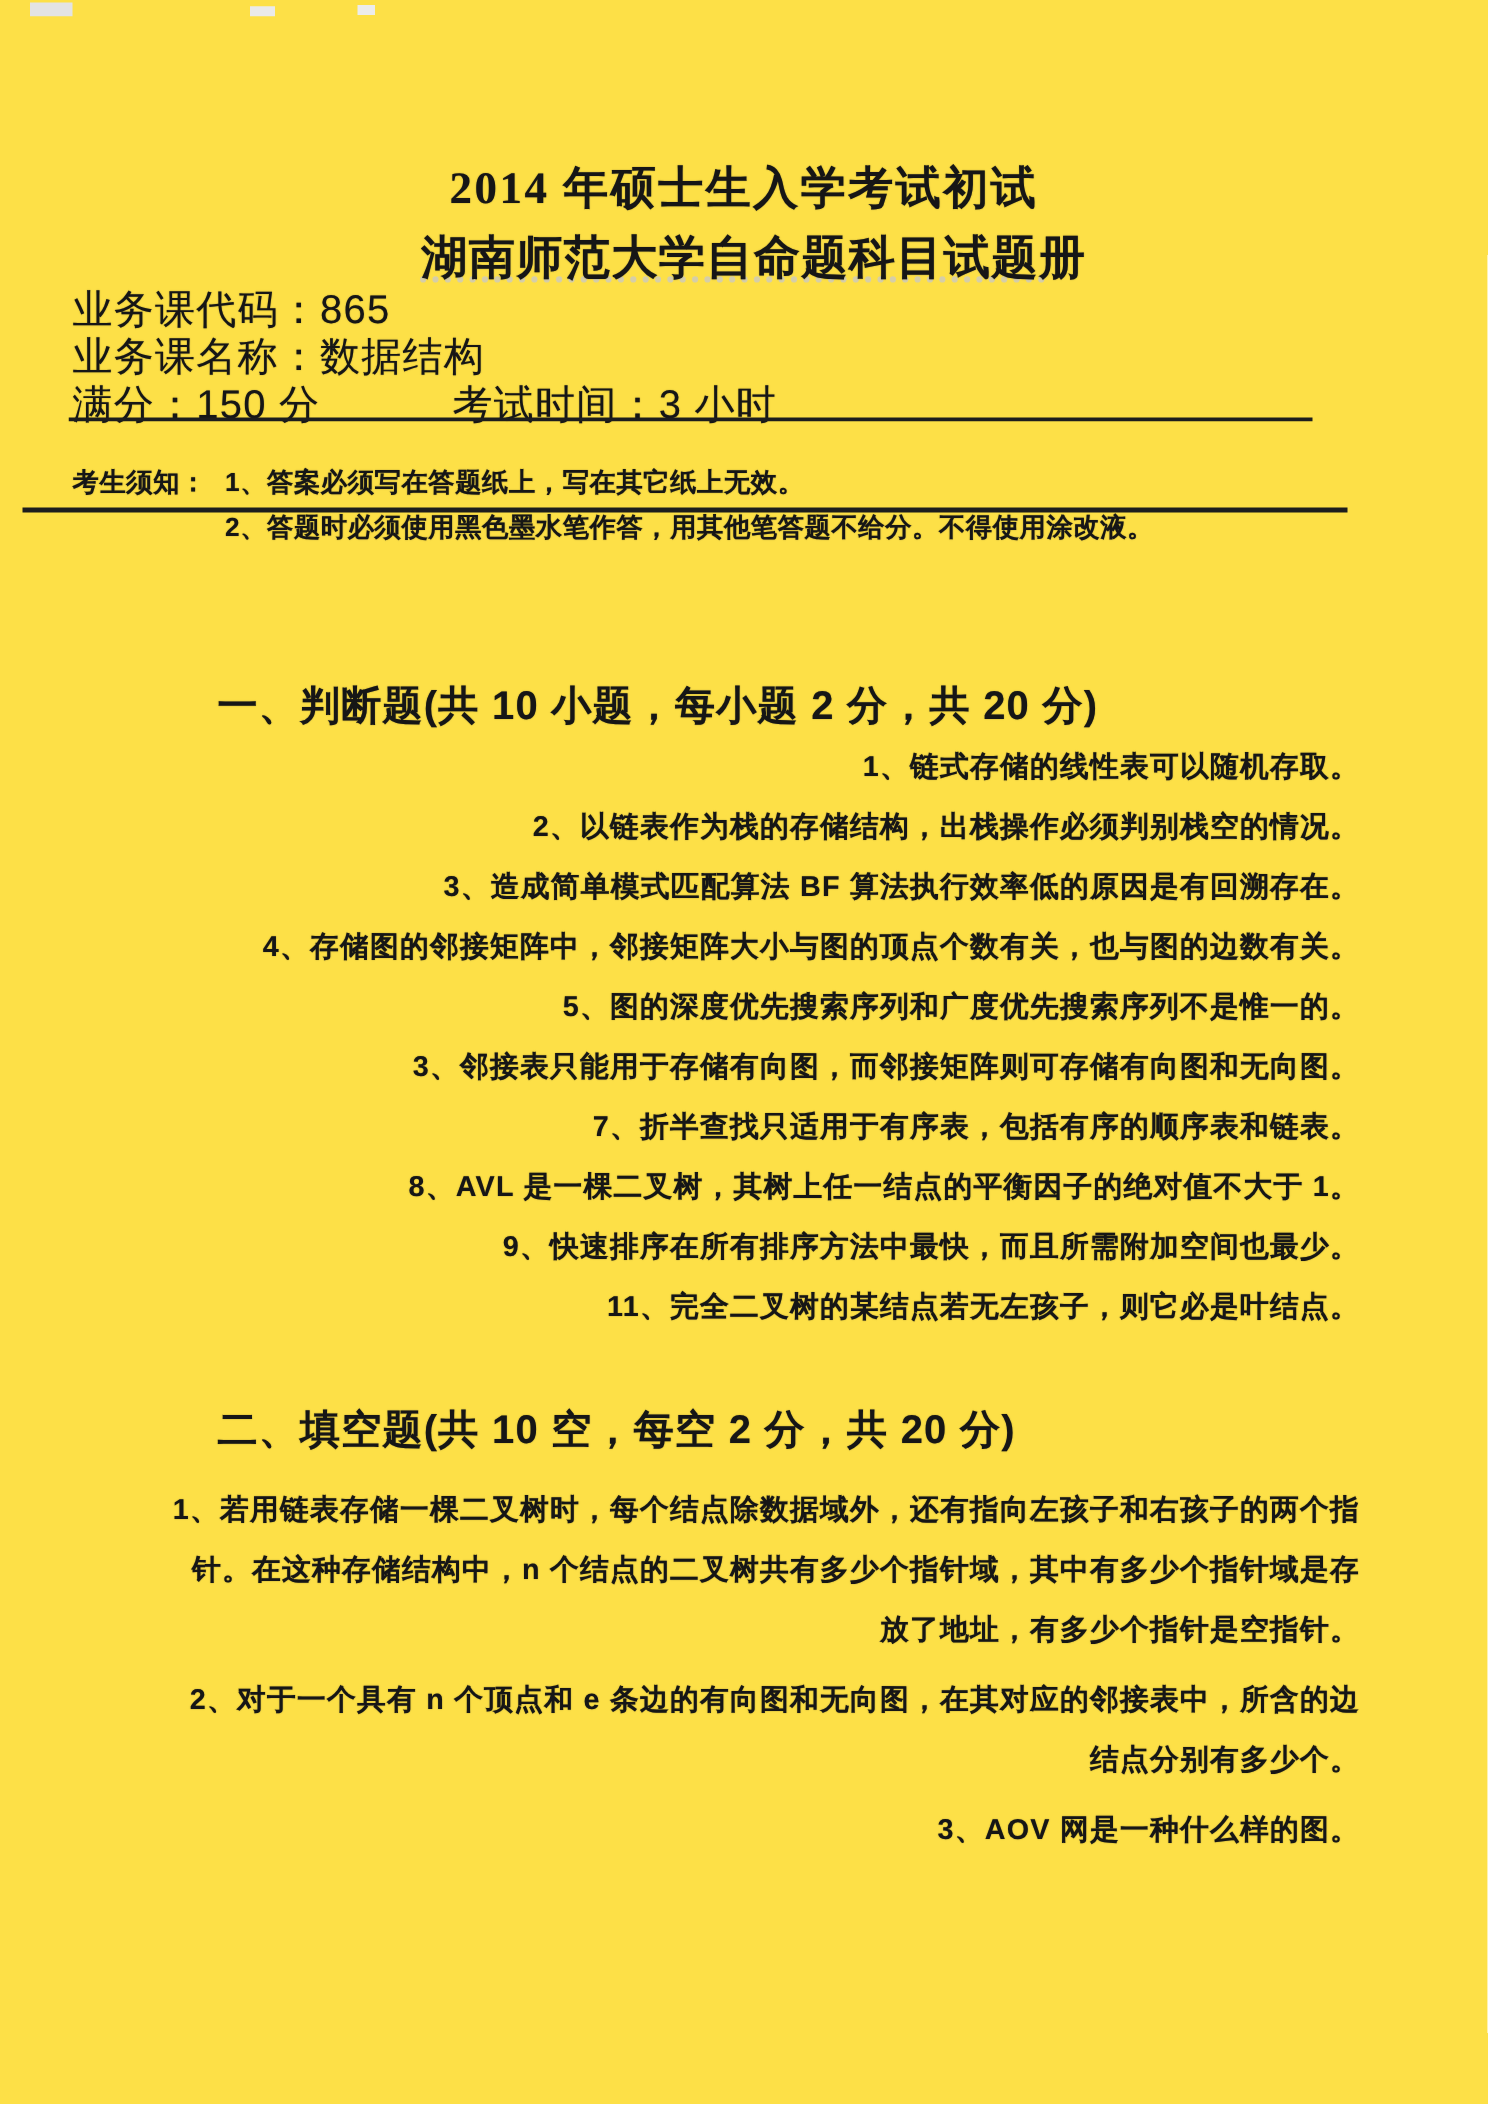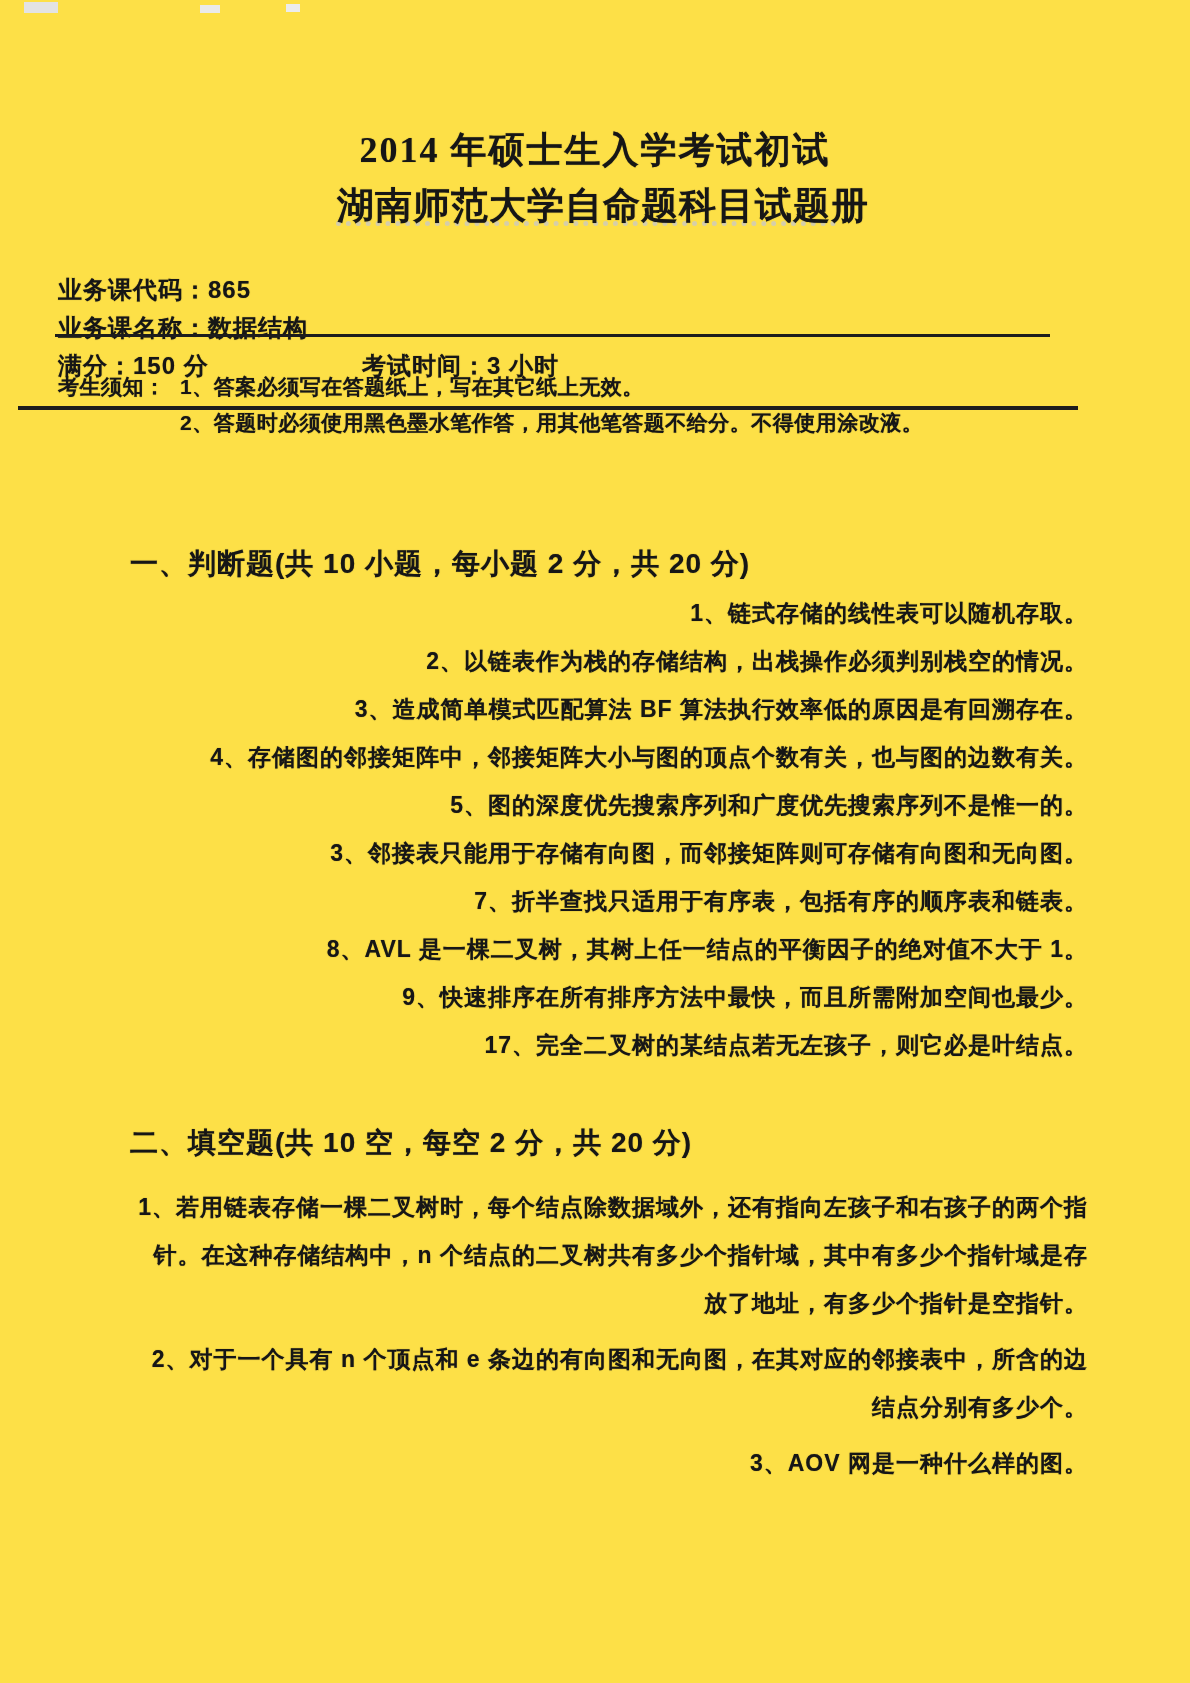--- a/index.html
+++ b/index.html
@@ -51,24 +51,23 @@
     opacity: 0.75;
   }
   .smudge1 { position: absolute; top: 2px; left: 24px; width: 34px; height: 11px; background: #e3e3e3; }
   .smudge2 { position: absolute; top: 5px; left: 200px; width: 20px; height: 8px; background: #eaeaea; }
   .smudge3 { position: absolute; top: 4px; left: 286px; width: 14px; height: 8px; background: #ececec; }
   
   .info {
     position: absolute;
     left: 58px;
     top: 232px;
-    font-size: 24px;
-    font-weight: 700;
+    font-size: 32px;
+    font-weight: 400;
     letter-spacing: 1px;
-    margin-top: 43px;
   }
   .info-row { height: 38px; line-height: 30px; white-space: nowrap; }
   .info-row .pair-left { display: inline-block; width: 304px; }
   
   .rule1 {
     position: absolute;
     top: 334px;
     left: 55px;
     width: 995px;
     height: 3px;
@@ -97,25 +96,26 @@
   .notice-indent { padding-left: 122px; }
   
   .section {
     position: absolute;
     left: 130px;
     width: 958px;
   }
   .section-one { top: 549px; }
   .section-two { top: 1128px; }
   .section-heading {
-    font-size: 28px;
+    font-size: 32px;
     font-weight: 700;
     letter-spacing: 1px;
     height: 30px;
     line-height: 30px;
+    margin-left: 44px;
   }
   .section-one .section-heading { margin-bottom: 21px; }
   .section-two .section-heading { margin-bottom: 25px; }
   .q {
     font-size: 23px;
     font-weight: 600;
     letter-spacing: 1px;
     text-align: right;
   }
   .section-one .q {
@@ -173,21 +173,21 @@
     <div class="section-heading">一、判断题(共 10 小题，每小题 2 分，共 20 分)</div>
     <div class="q">1、链式存储的线性表可以随机存取。</div>
     <div class="q">2、以链表作为栈的存储结构，出栈操作必须判别栈空的情况。</div>
     <div class="q">3、造成简单模式匹配算法 BF 算法执行效率低的原因是有回溯存在。</div>
     <div class="q">4、存储图的邻接矩阵中，邻接矩阵大小与图的顶点个数有关，也与图的边数有关。</div>
     <div class="q">5、图的深度优先搜索序列和广度优先搜索序列不是惟一的。</div>
     <div class="q">3、邻接表只能用于存储有向图，而邻接矩阵则可存储有向图和无向图。</div>
     <div class="q">7、折半查找只适用于有序表，包括有序的顺序表和链表。</div>
     <div class="q">8、AVL 是一棵二叉树，其树上任一结点的平衡因子的绝对值不大于 1。</div>
     <div class="q">9、快速排序在所有排序方法中最快，而且所需附加空间也最少。</div>
-    <div class="q">17、完全二叉树的某结点若无左孩子，则它必是叶结点。</div>
+    <div class="q">11、完全二叉树的某结点若无左孩子，则它必是叶结点。</div>
   </div>
 
   <div class="section section-two">
     <div class="section-heading">二、填空题(共 10 空，每空 2 分，共 20 分)</div>
     <div class="q">1、若用链表存储一棵二叉树时，每个结点除数据域外，还有指向左孩子和右孩子的两个指针。在这种存储结构中，n 个结点的二叉树共有多少个指针域，其中有多少个指针域是存放了地址，有多少个指针是空指针。</div>
     <div class="q">2、对于一个具有 n 个顶点和 e 条边的有向图和无向图，在其对应的邻接表中，所含的边结点分别有多少个。</div>
     <div class="q">3、AOV 网是一种什么样的图。</div>
   </div>
 
 </div>

